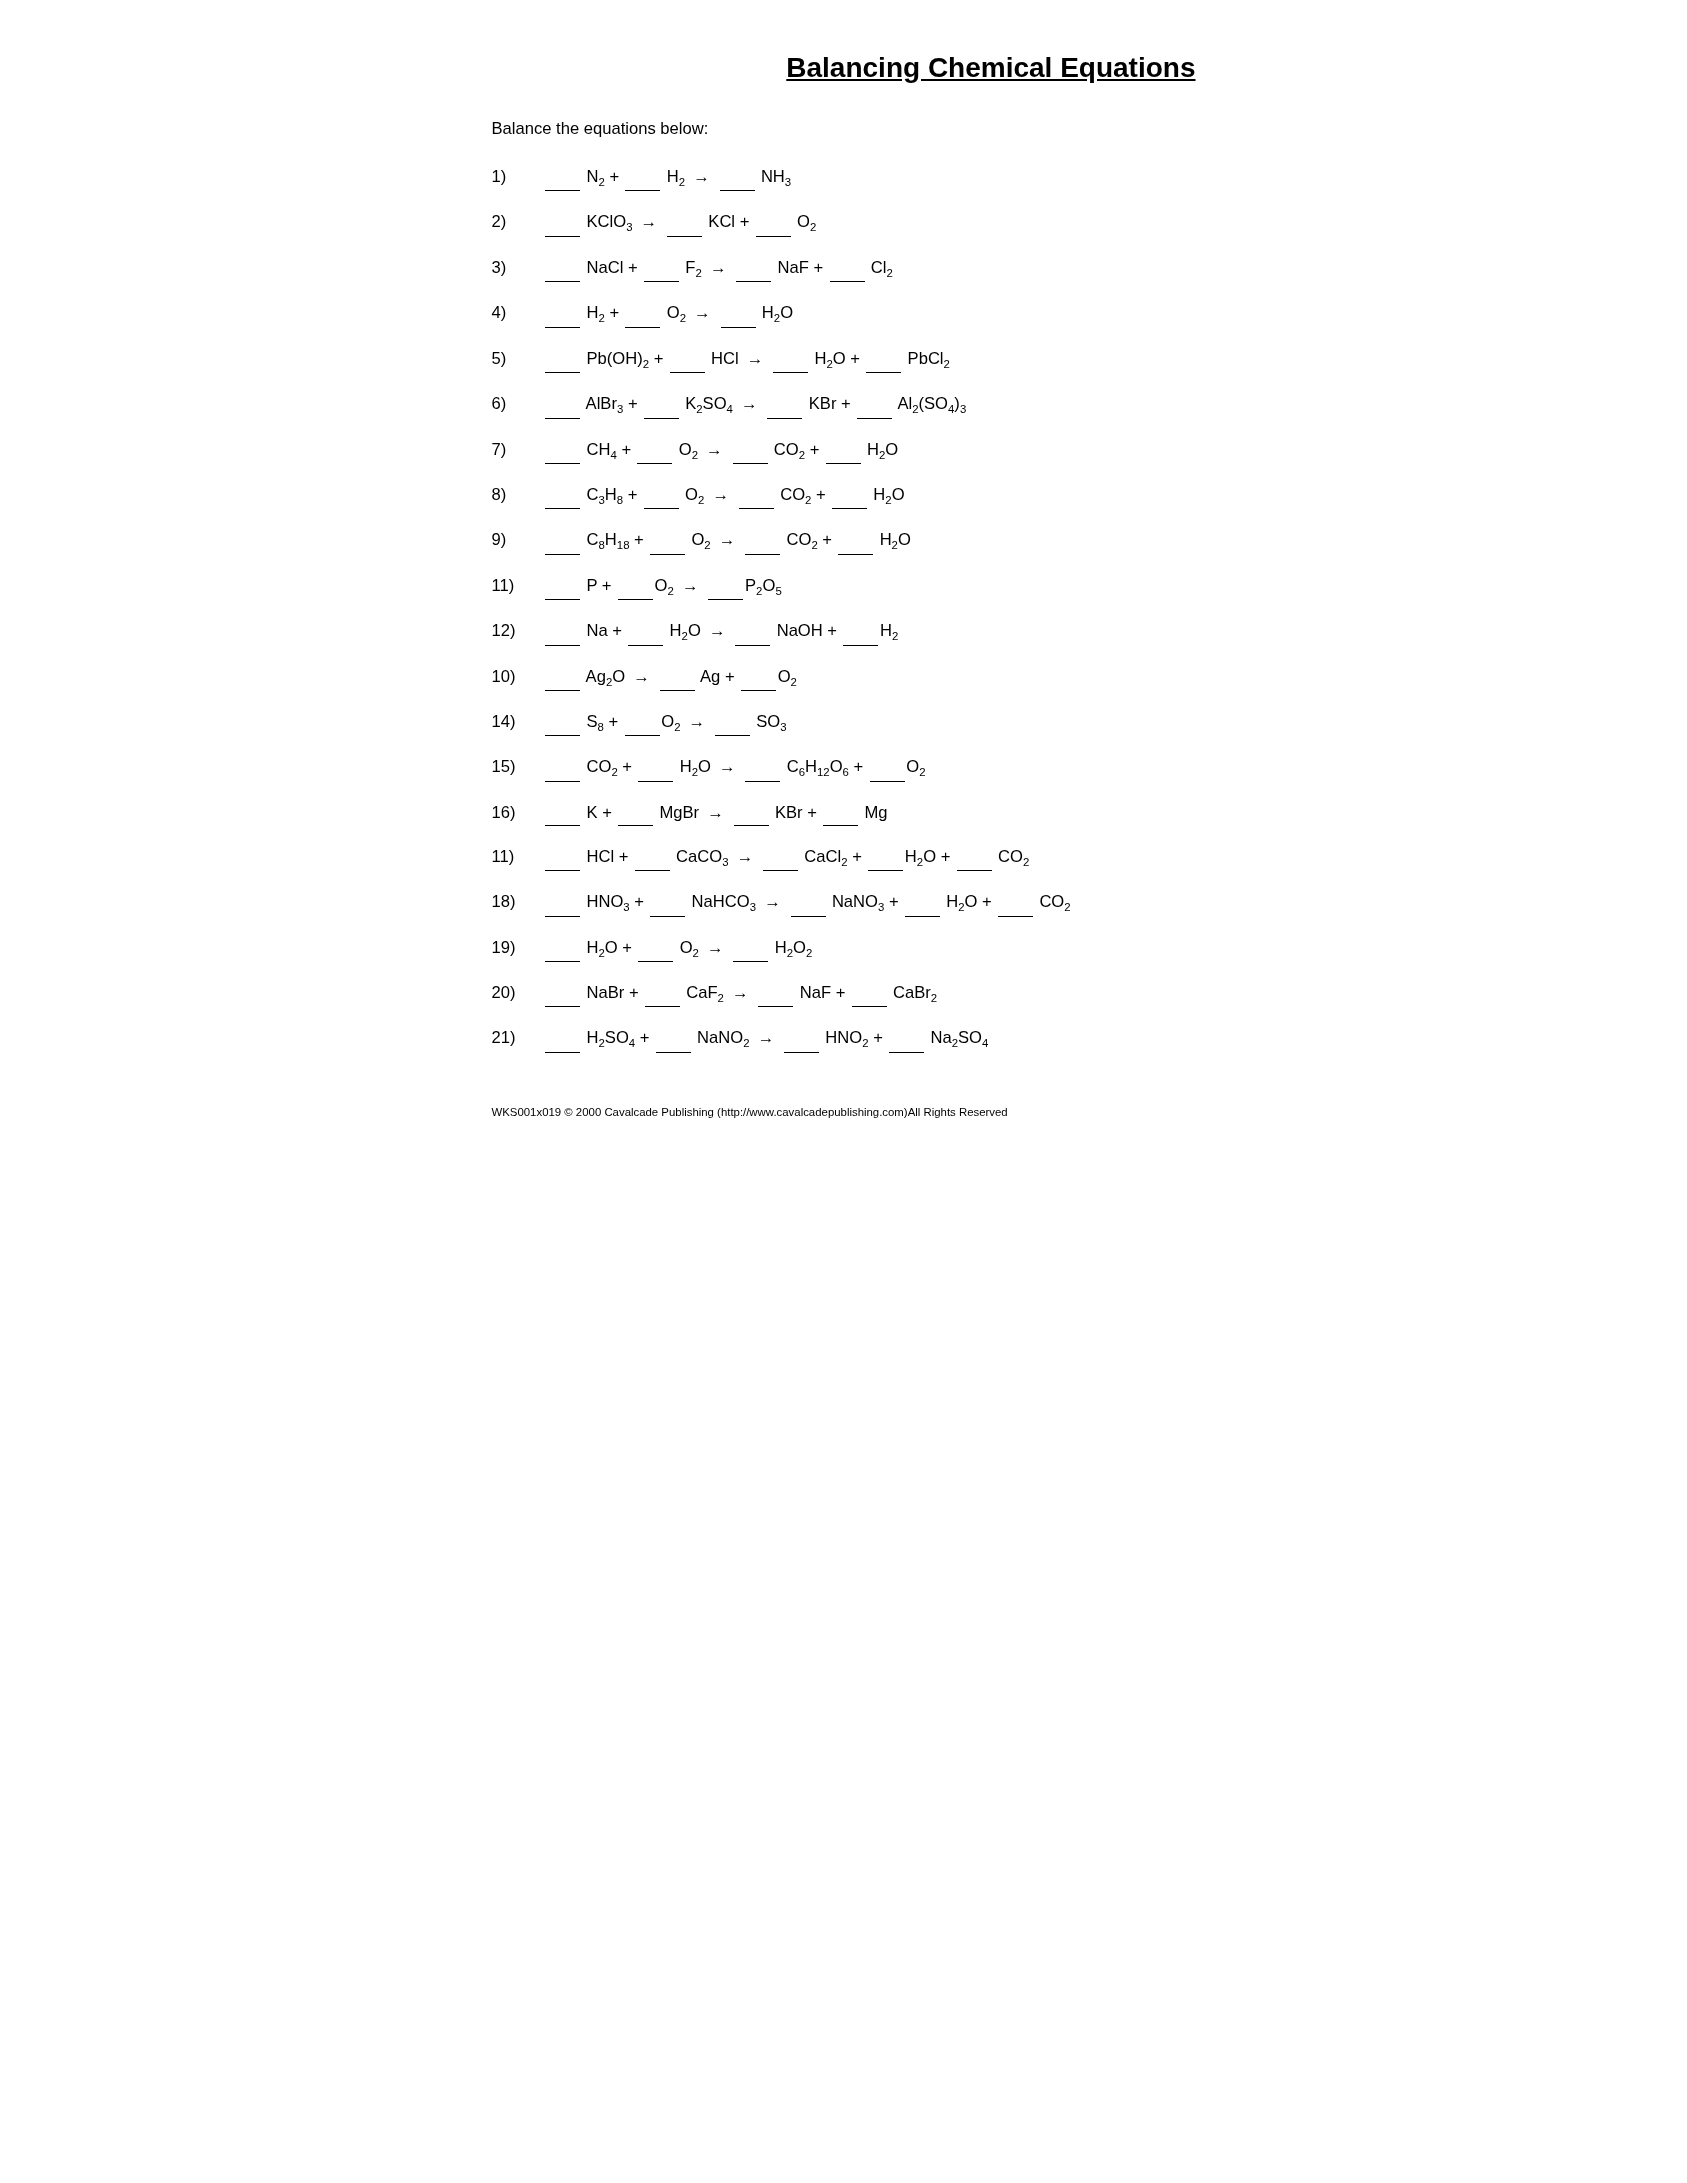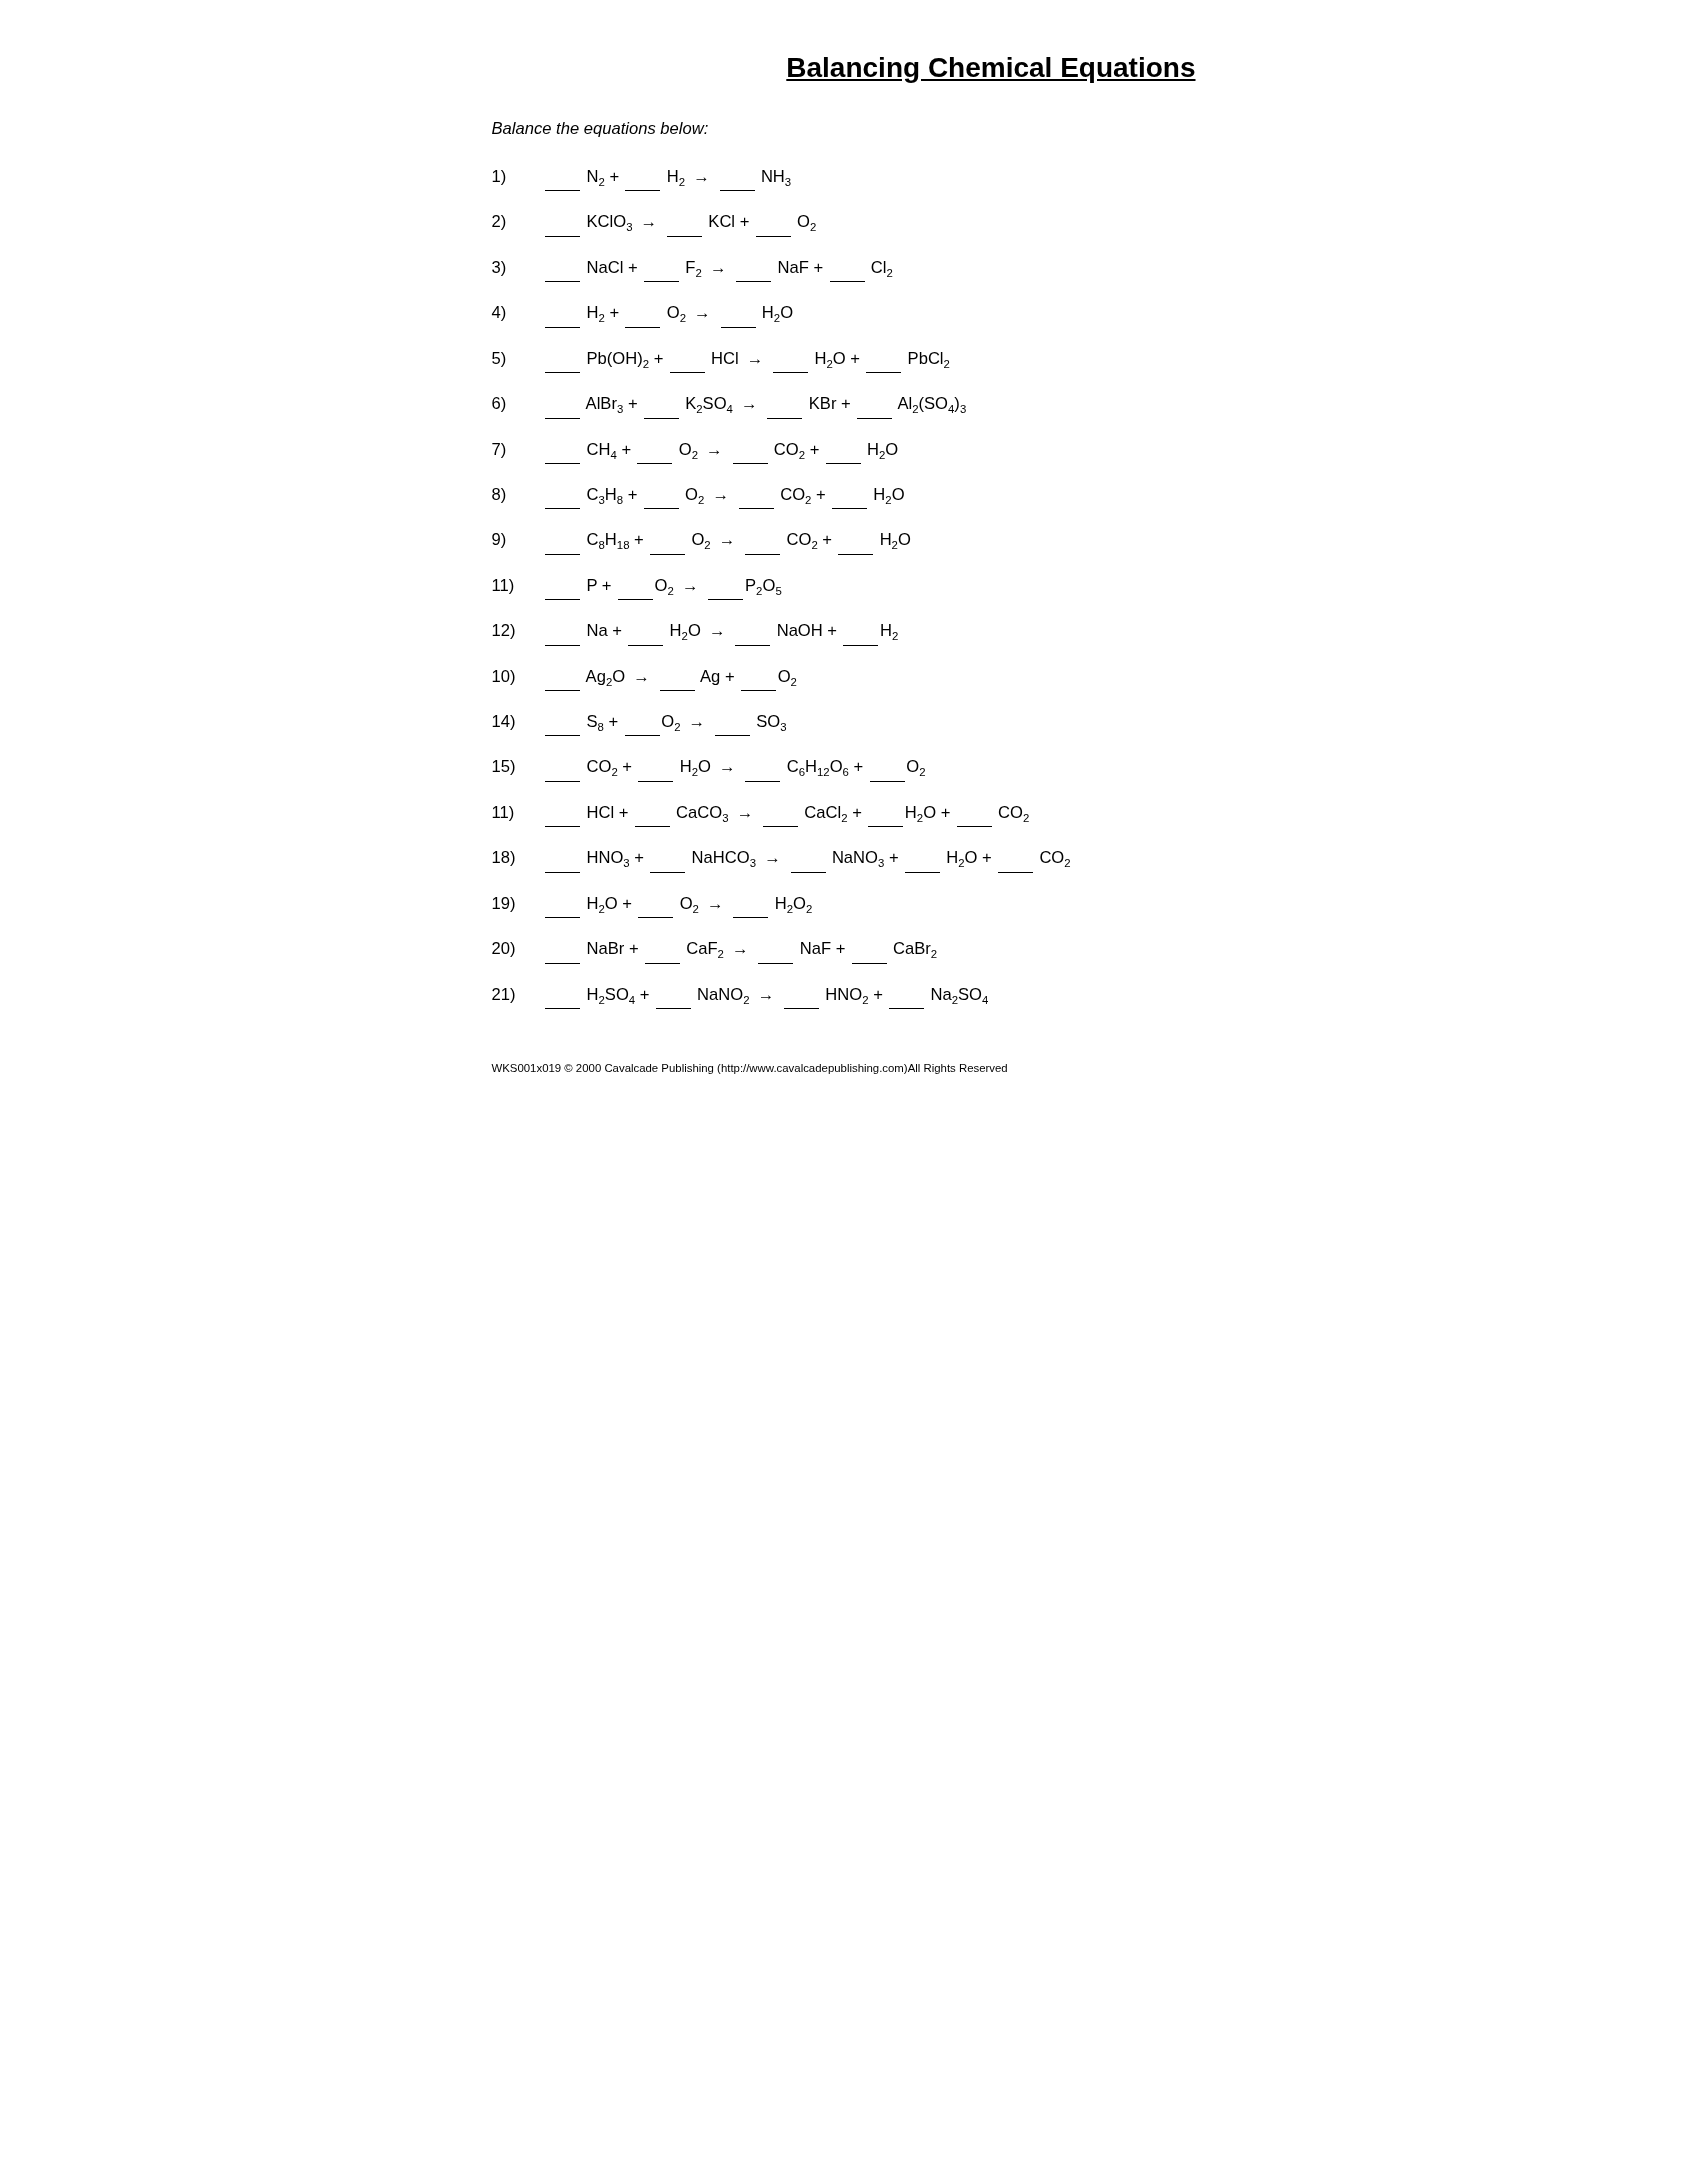--- a/index.html
+++ b/index.html
@@ -21,21 +21,20 @@
     .page-title {
       text-align: right;
       font-size: 28px;
       font-weight: bold;
       text-decoration: underline;
       margin-bottom: 35px;
       font-family: Arial, Helvetica, sans-serif;
     }
 
     .instructions {
-      font-style: italic;
       margin-bottom: 26px;
       font-size: 16.6px;
     }
 
     .equations-list {
       list-style: none;
       padding: 0;
     }
 
     .equation-item {
@@ -142,20 +141,24 @@
     </li>
     <li class="equation-item">
       <span class="eq-number">14)</span>
       <span class="eq-content"><span class="blank"></span> S<sub>8</sub> + <span class="blank"></span>O<sub>2</sub> <span class="arrow">→</span> <span class="blank"></span> SO<sub>3</sub></span>
     </li>
     <li class="equation-item">
       <span class="eq-number">15)</span>
       <span class="eq-content"><span class="blank"></span> CO<sub>2</sub> + <span class="blank"></span> H<sub>2</sub>O <span class="arrow">→</span> <span class="blank"></span> C<sub>6</sub>H<sub>12</sub>O<sub>6</sub> + <span class="blank"></span>O<sub>2</sub></span>
     </li>
     <li class="equation-item">
+      <span class="eq-number">16)</span>
+      <span class="eq-content"><span class="blank"></span> K + <span class="blank"></span> MgBr <span class="arrow">→</span> <span class="blank"></span> KBr + <span class="blank"></span> Mg</span>
+    </li>
+    <li class="equation-item">
       <span class="eq-number">11)</span>
       <span class="eq-content"><span class="blank"></span> HCl + <span class="blank"></span> CaCO<sub>3</sub> <span class="arrow">→</span> <span class="blank"></span> CaCl<sub>2</sub> + <span class="blank"></span>H<sub>2</sub>O + <span class="blank"></span> CO<sub>2</sub></span>
     </li>
     <li class="equation-item">
       <span class="eq-number">18)</span>
       <span class="eq-content"><span class="blank"></span> HNO<sub>3</sub> + <span class="blank"></span> NaHCO<sub>3</sub> <span class="arrow">→</span> <span class="blank"></span> NaNO<sub>3</sub> + <span class="blank"></span> H<sub>2</sub>O + <span class="blank"></span> CO<sub>2</sub></span>
     </li>
     <li class="equation-item">
       <span class="eq-number">19)</span>
       <span class="eq-content"><span class="blank"></span> H<sub>2</sub>O + <span class="blank"></span> O<sub>2</sub> <span class="arrow">→</span> <span class="blank"></span> H<sub>2</sub>O<sub>2</sub></span>

